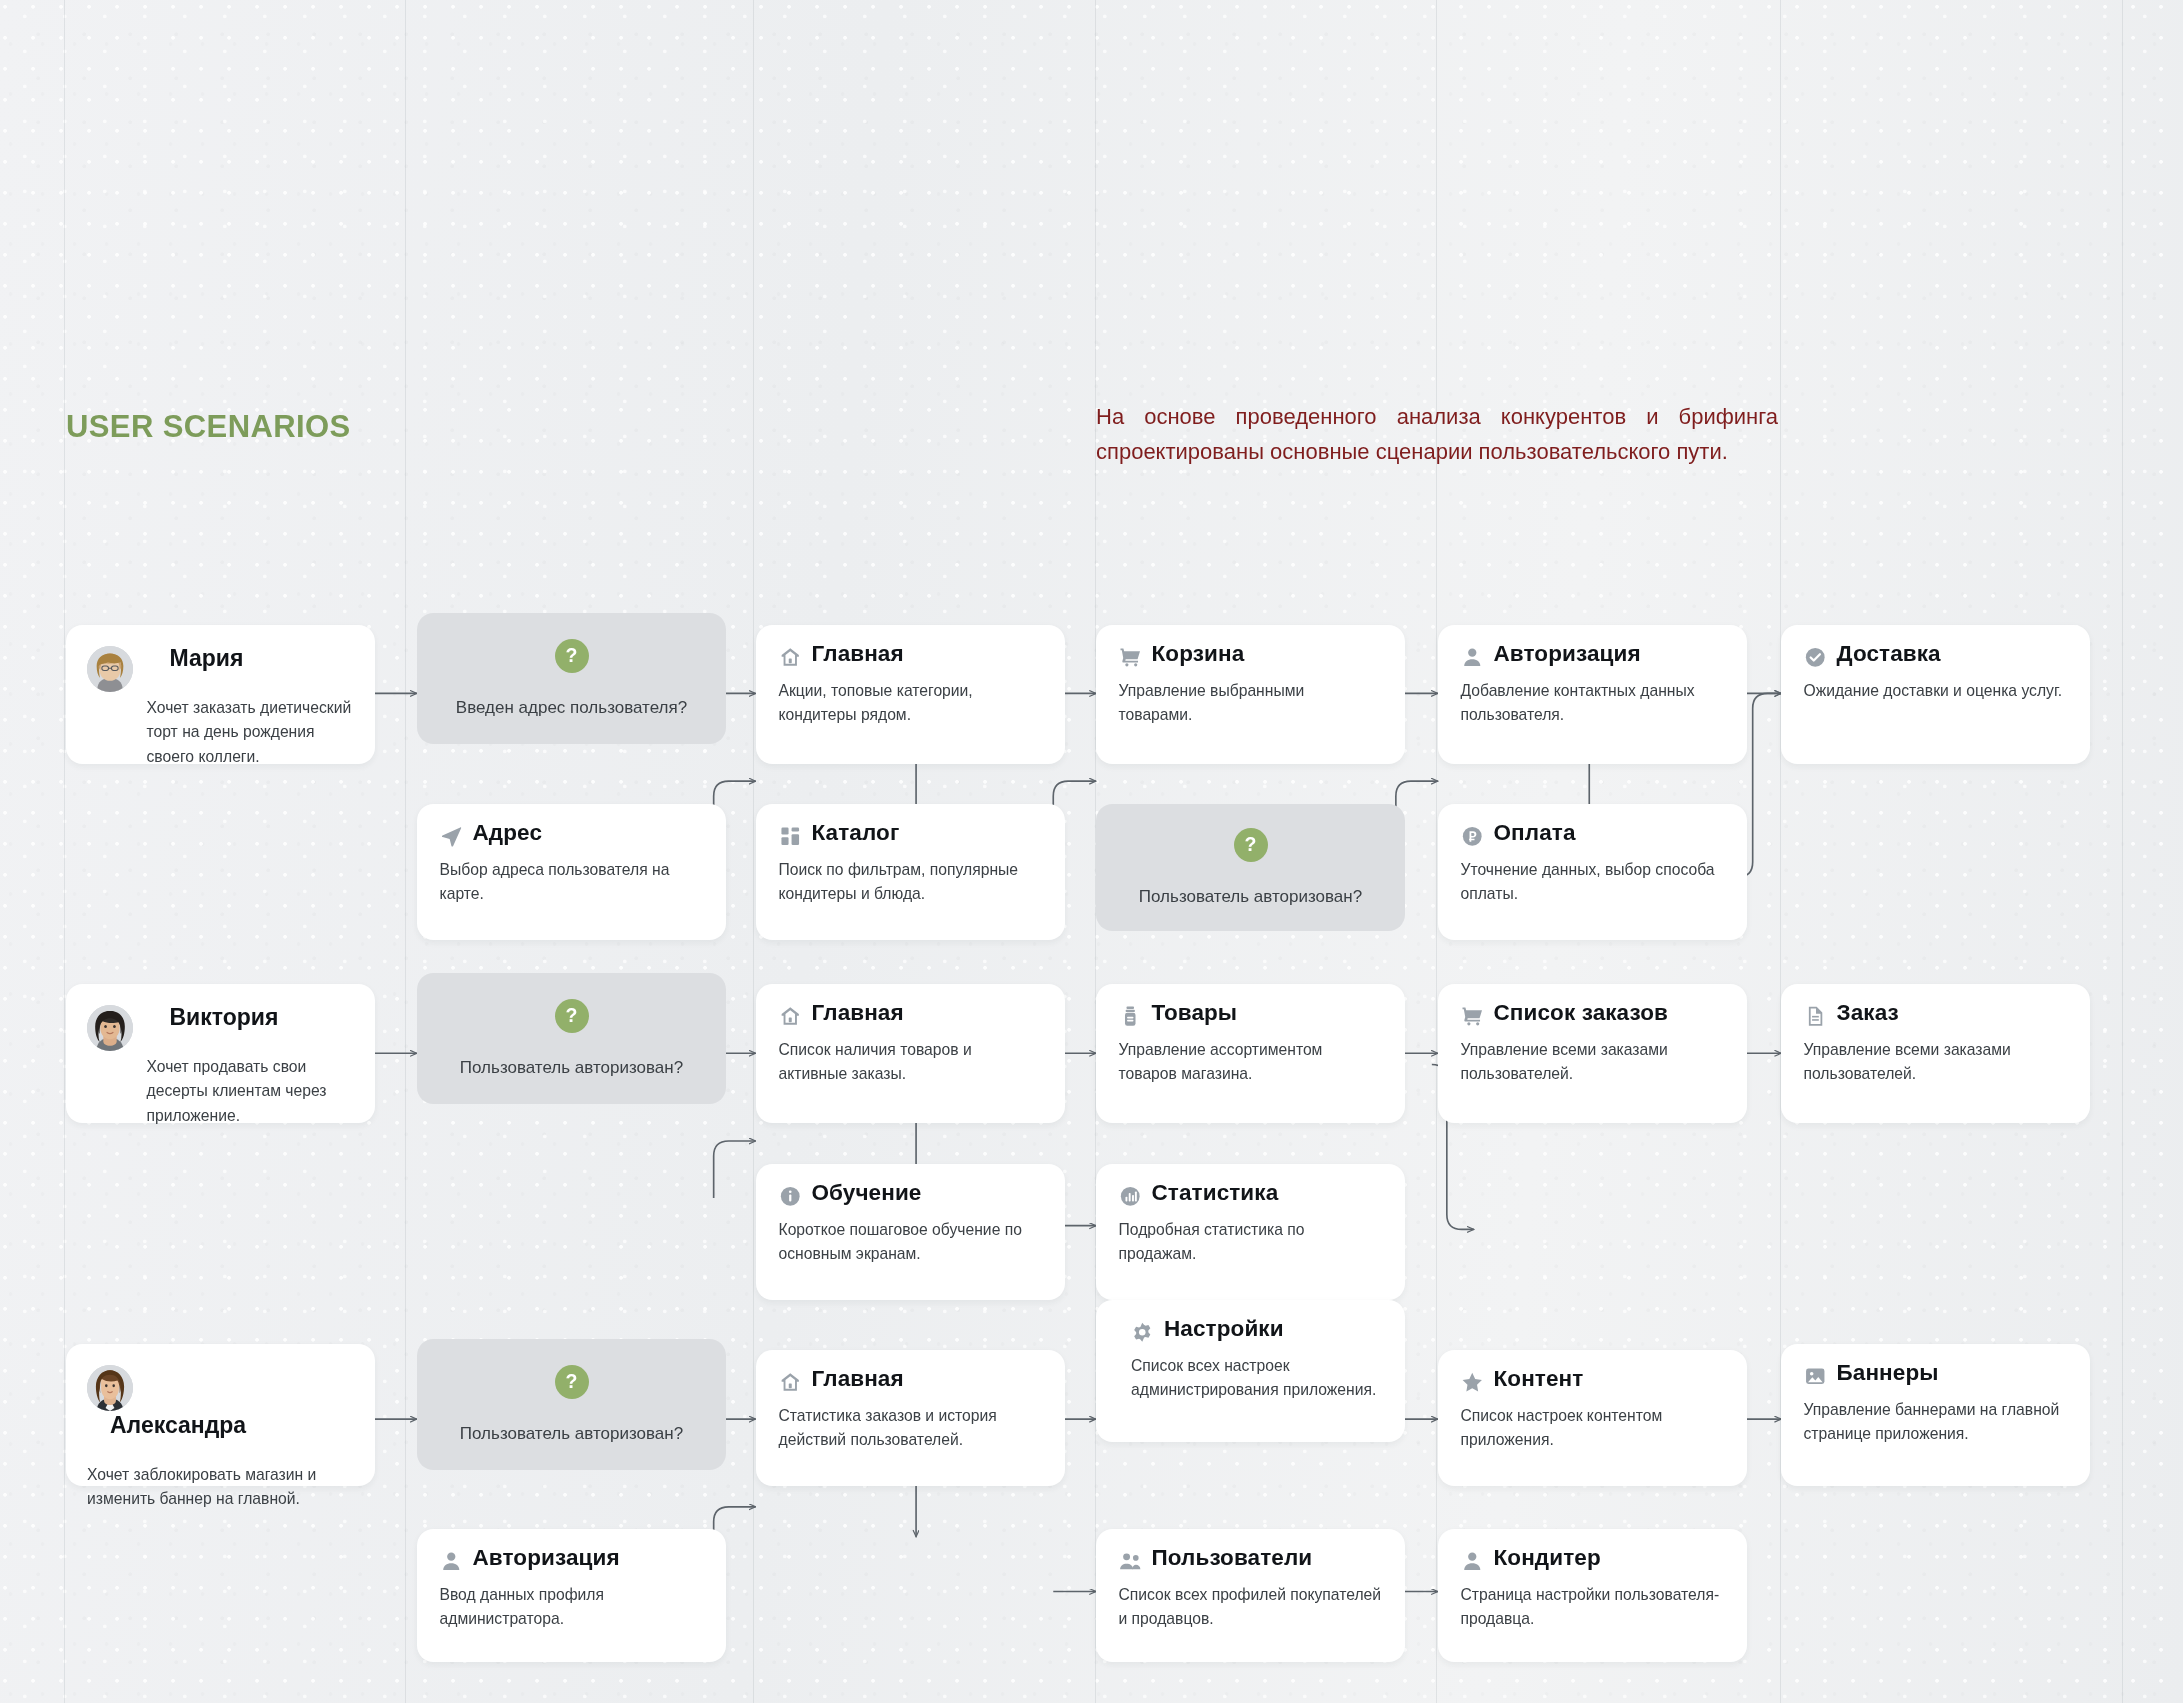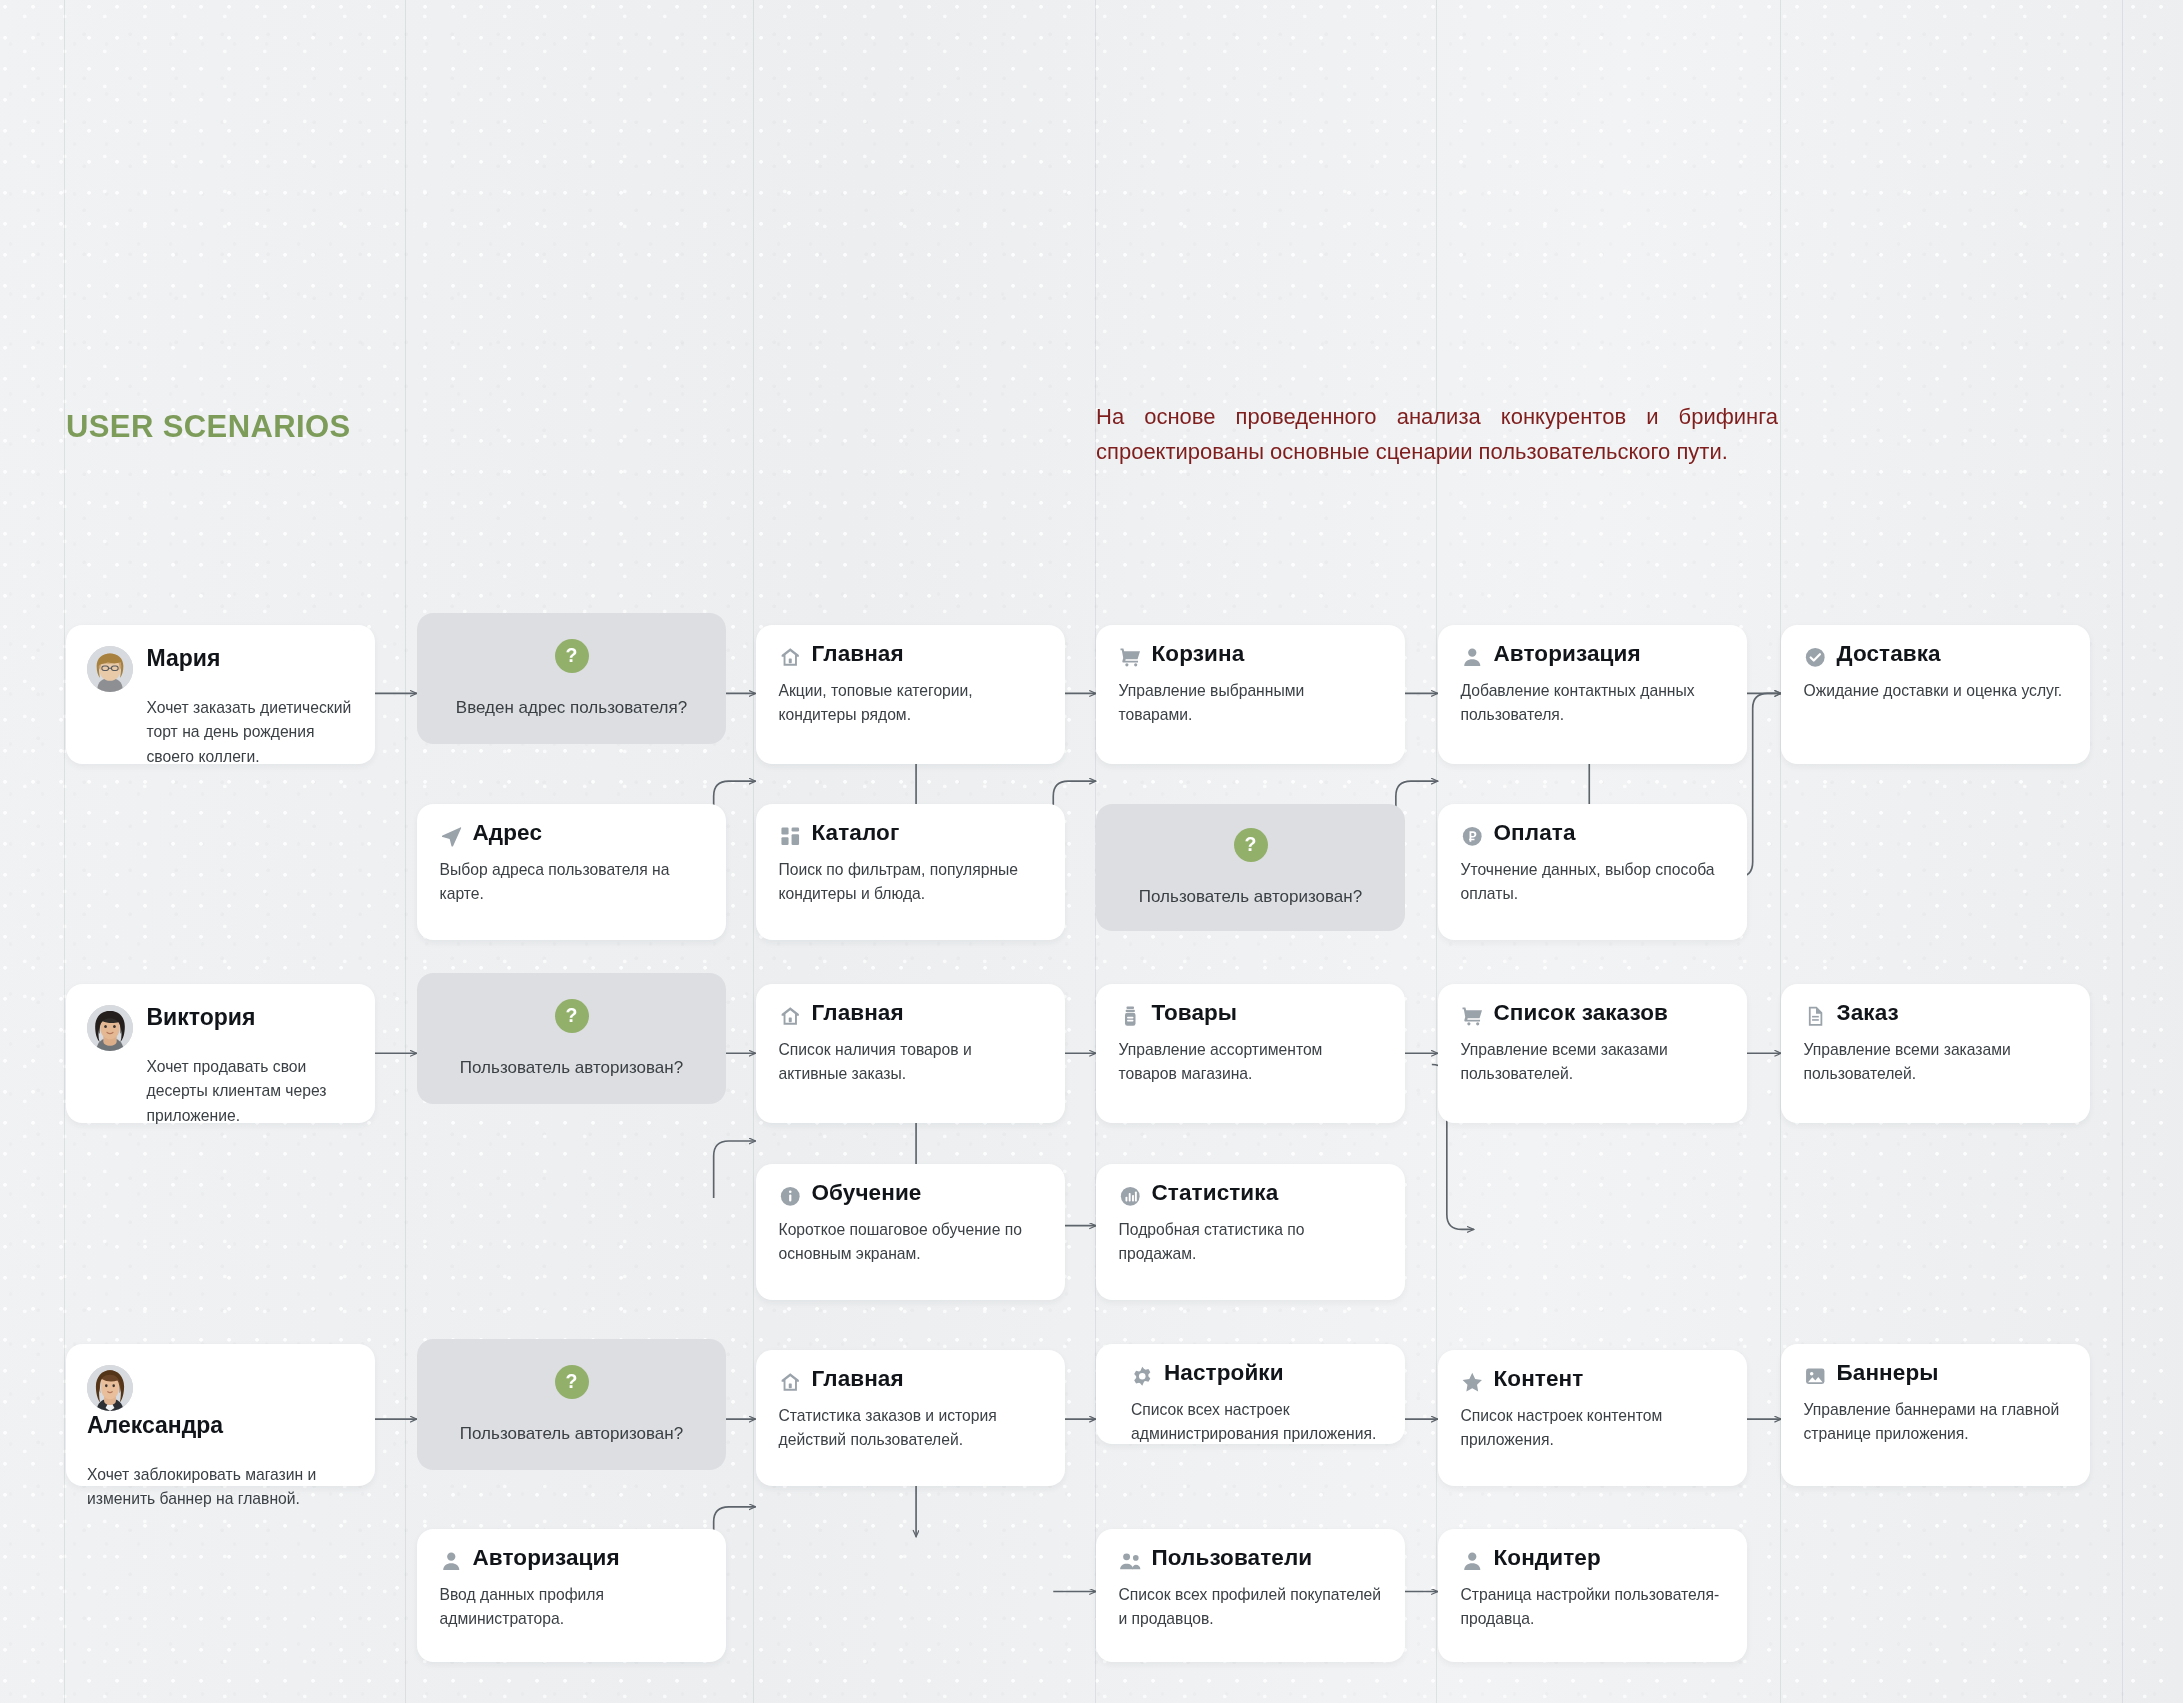--- a/index.html
+++ b/index.html
@@ -64,21 +64,21 @@
     margin-top:10.5px;font-size:15.7px;line-height:1.52;color:#3b4045;
   }
   .card.persona{display:flex;gap:0;padding:19.5px 21px;}
   .avatar{
     width:46px;height:46px;border-radius:50%;flex:0 0 46px;
     overflow:hidden;margin-right:13.5px;margin-top:1.5px;
     background:#cfd3d7;
   }
   .avatar svg{display:block;width:46px;height:46px;}
   .pbody{flex:1 1 auto;min-width:0;}
-  .pname{font-size:23px;font-weight:700;color:#111418;line-height:1.05;margin-top:1.5px;}
+  .pname{font-size:23px;font-weight:700;color:#111418;line-height:1.05;margin-top:1.5px;margin-left:23px;}
   .pdesc{margin-top:26px;font-size:15.7px;line-height:1.55;color:#3b4045;}
 
   .qbadge{
     width:34px;height:34px;border-radius:50%;
     background:#92b06a;color:#fff;
     display:flex;align-items:center;justify-content:center;
     font-size:19.5px;font-weight:700;line-height:1;
     margin-bottom:25.5px;
   }
   .qlabel{font-size:17px;color:#3b4045;text-align:center;padding:0 16.5px;}
@@ -395,21 +395,21 @@
        <span class="ico">
           <svg viewBox="0 0 24 24">
             <path d="M12 2.4 2.8 9.6v1.9h2.1V21h14.2v-9.5h2.1V9.6L12 2.4Zm0 3.1 5.1 4v9.4H6.9v-9.4l5.1-4Z"></path>
             <rect x="10.4" y="13.2" width="3.2" height="5.2" rx=".7"></rect>
           </svg>
         </span>
        <span class="ttl">Главная</span>
      </div>
      <div class="desc">Статистика заказов и история действий пользователей.</div>
     </div>
-    <div class="card" style="left: 1096px; top: 1344px; width: 309px; height: 100px; padding-left: 35px;">
+    <div class="card" style="left: 1096px; top: 1300px; width: 309px; height: 142px; padding-left: 35px;">
       <div class="hd">
        <span class="ico">
           <svg viewBox="0 0 24 24">
             <path d="M12 1.8l2 2.5c.5.2 1 .4 1.5.7l3.1-.8 2 3.5-2.1 2.4c0 .6 0 1.2 0 1.8l2.1 2.4-2 3.5-3.1-.8c-.5.3-1 .5-1.5.7L12 22.2l-2-2.5c-.5-.2-1-.4-1.5-.7l-3.1.8-2-3.5 2.1-2.4c0-.6 0-1.2 0-1.8L3.4 9.7l2-3.5 3.1.8c.5-.3 1-.5 1.5-.7L12 1.8Z"></path>
             <circle cx="12" cy="12" r="3.5" fill="#ffffff"></circle>
           </svg>
         </span>
        <span class="ttl">Настройки</span>
      </div>
      <div class="desc">Список всех настроек администрирования приложения.</div>

